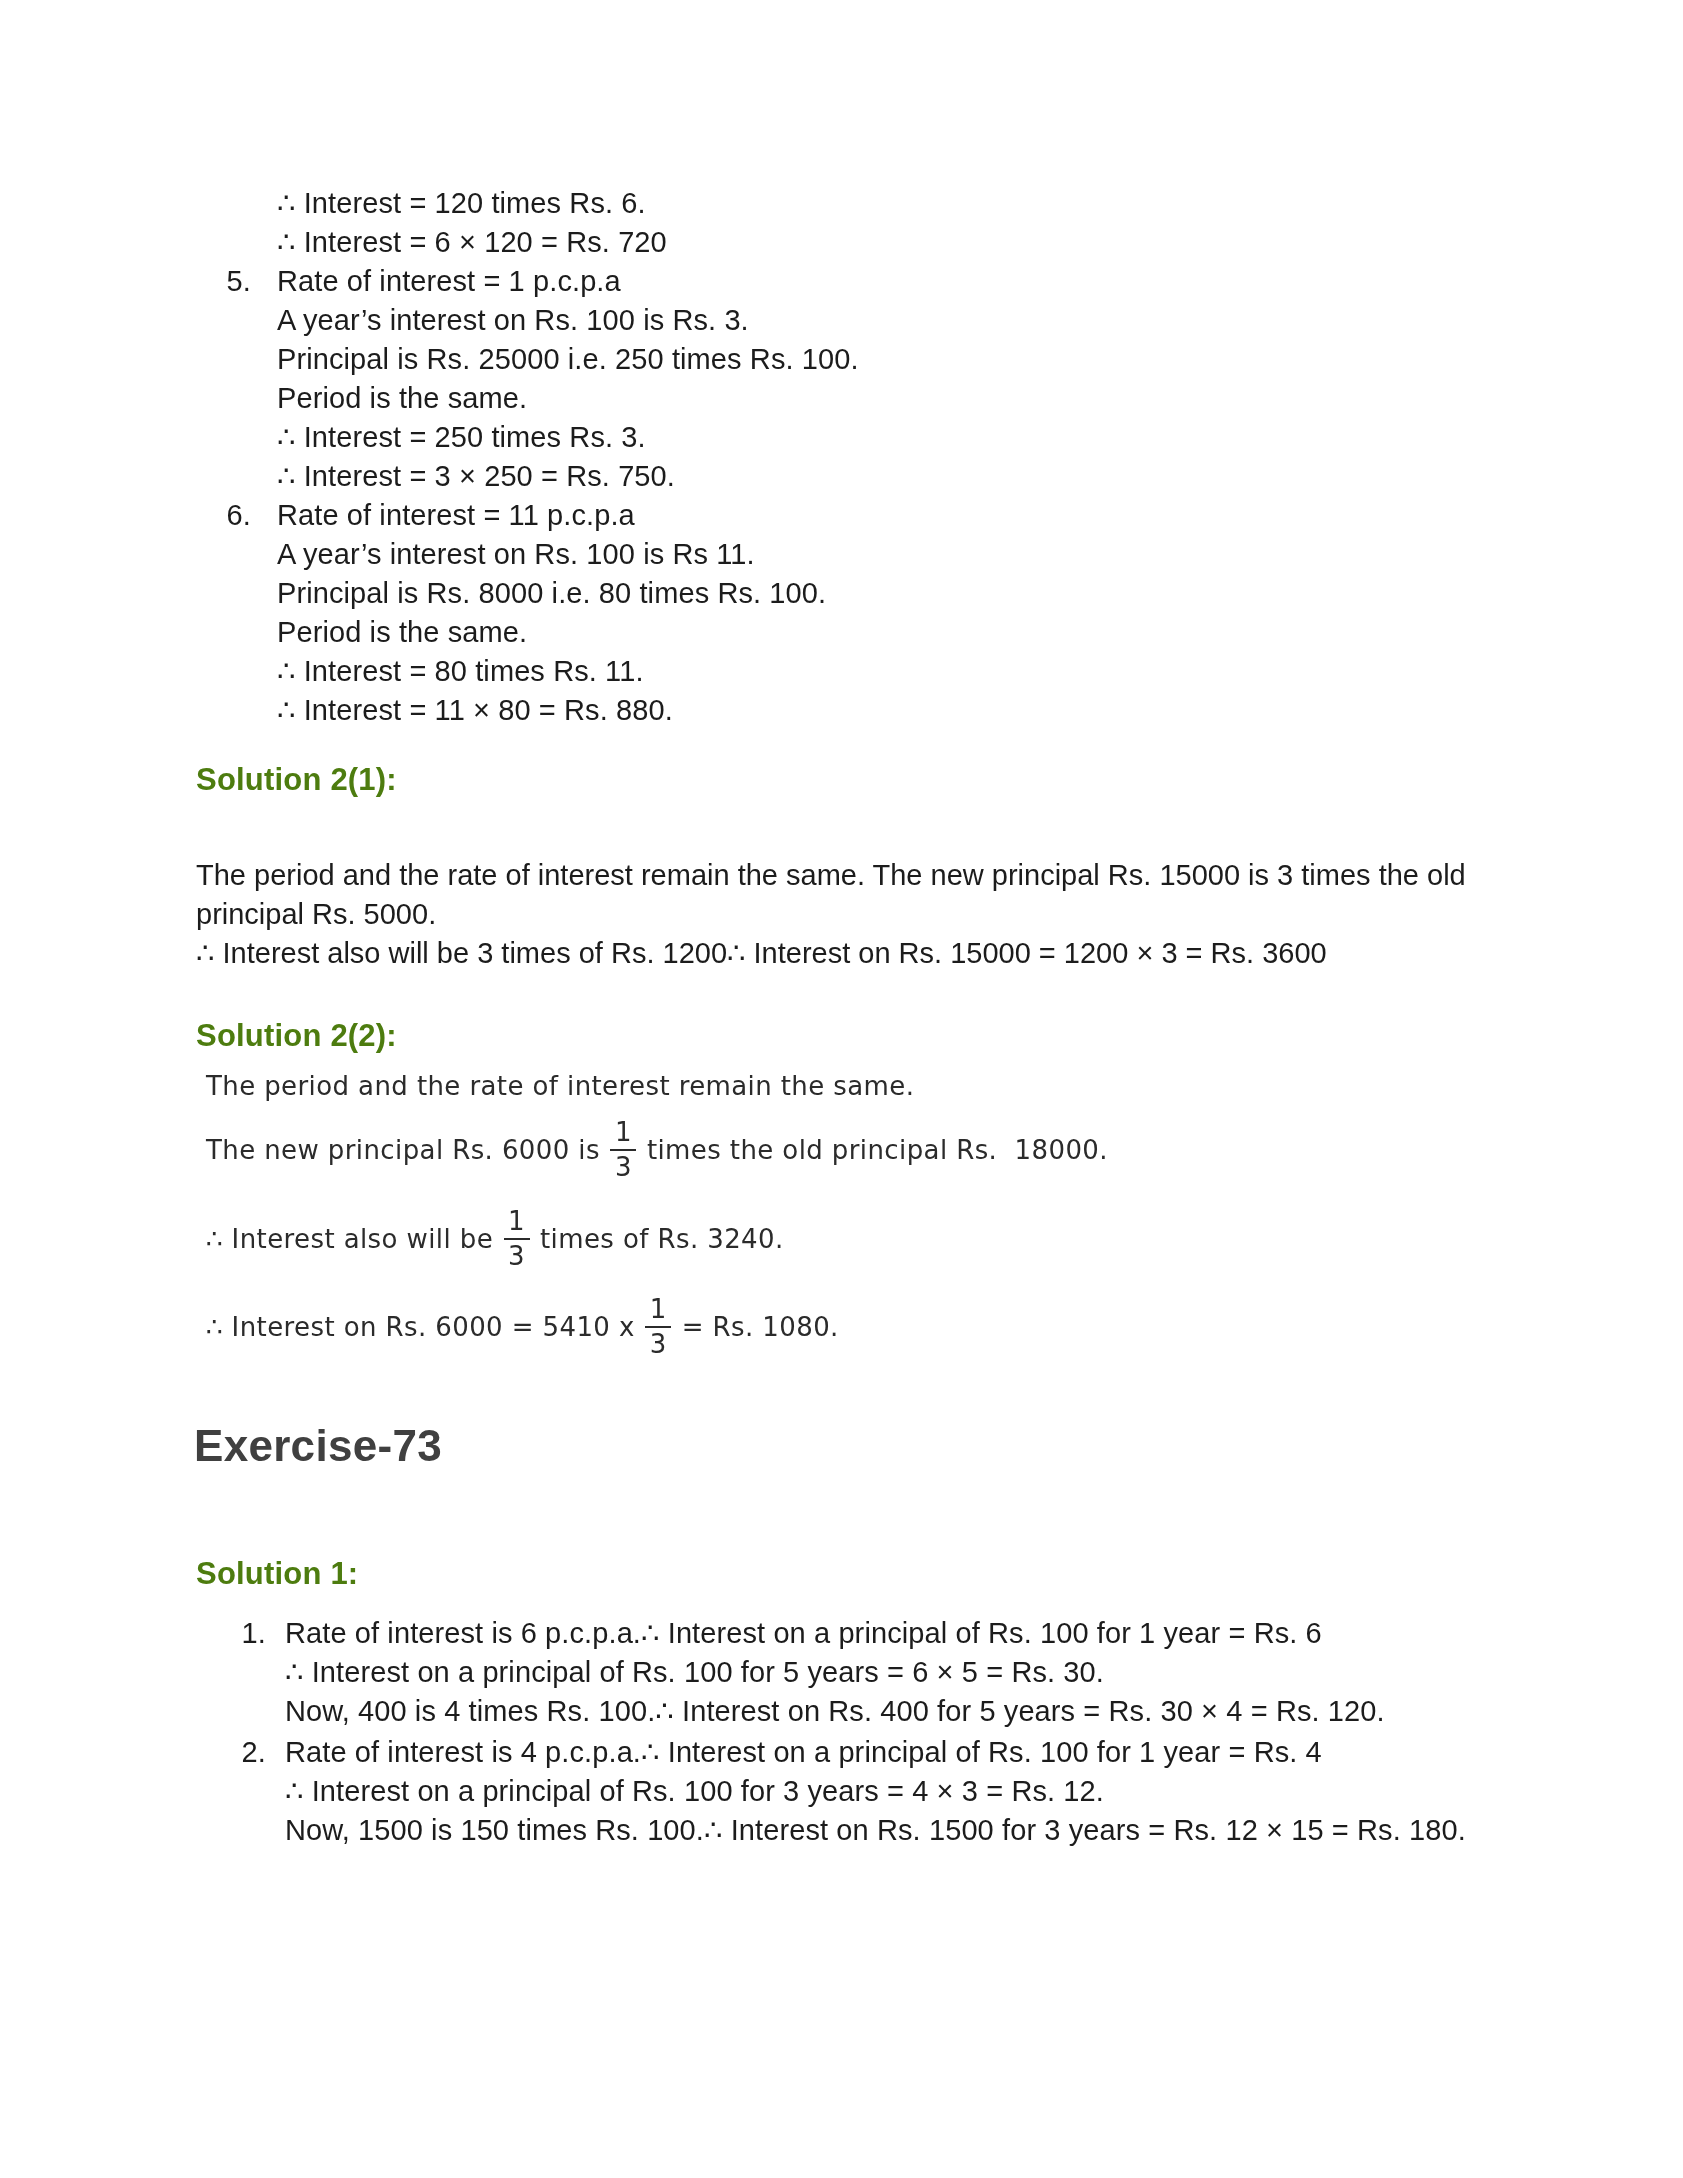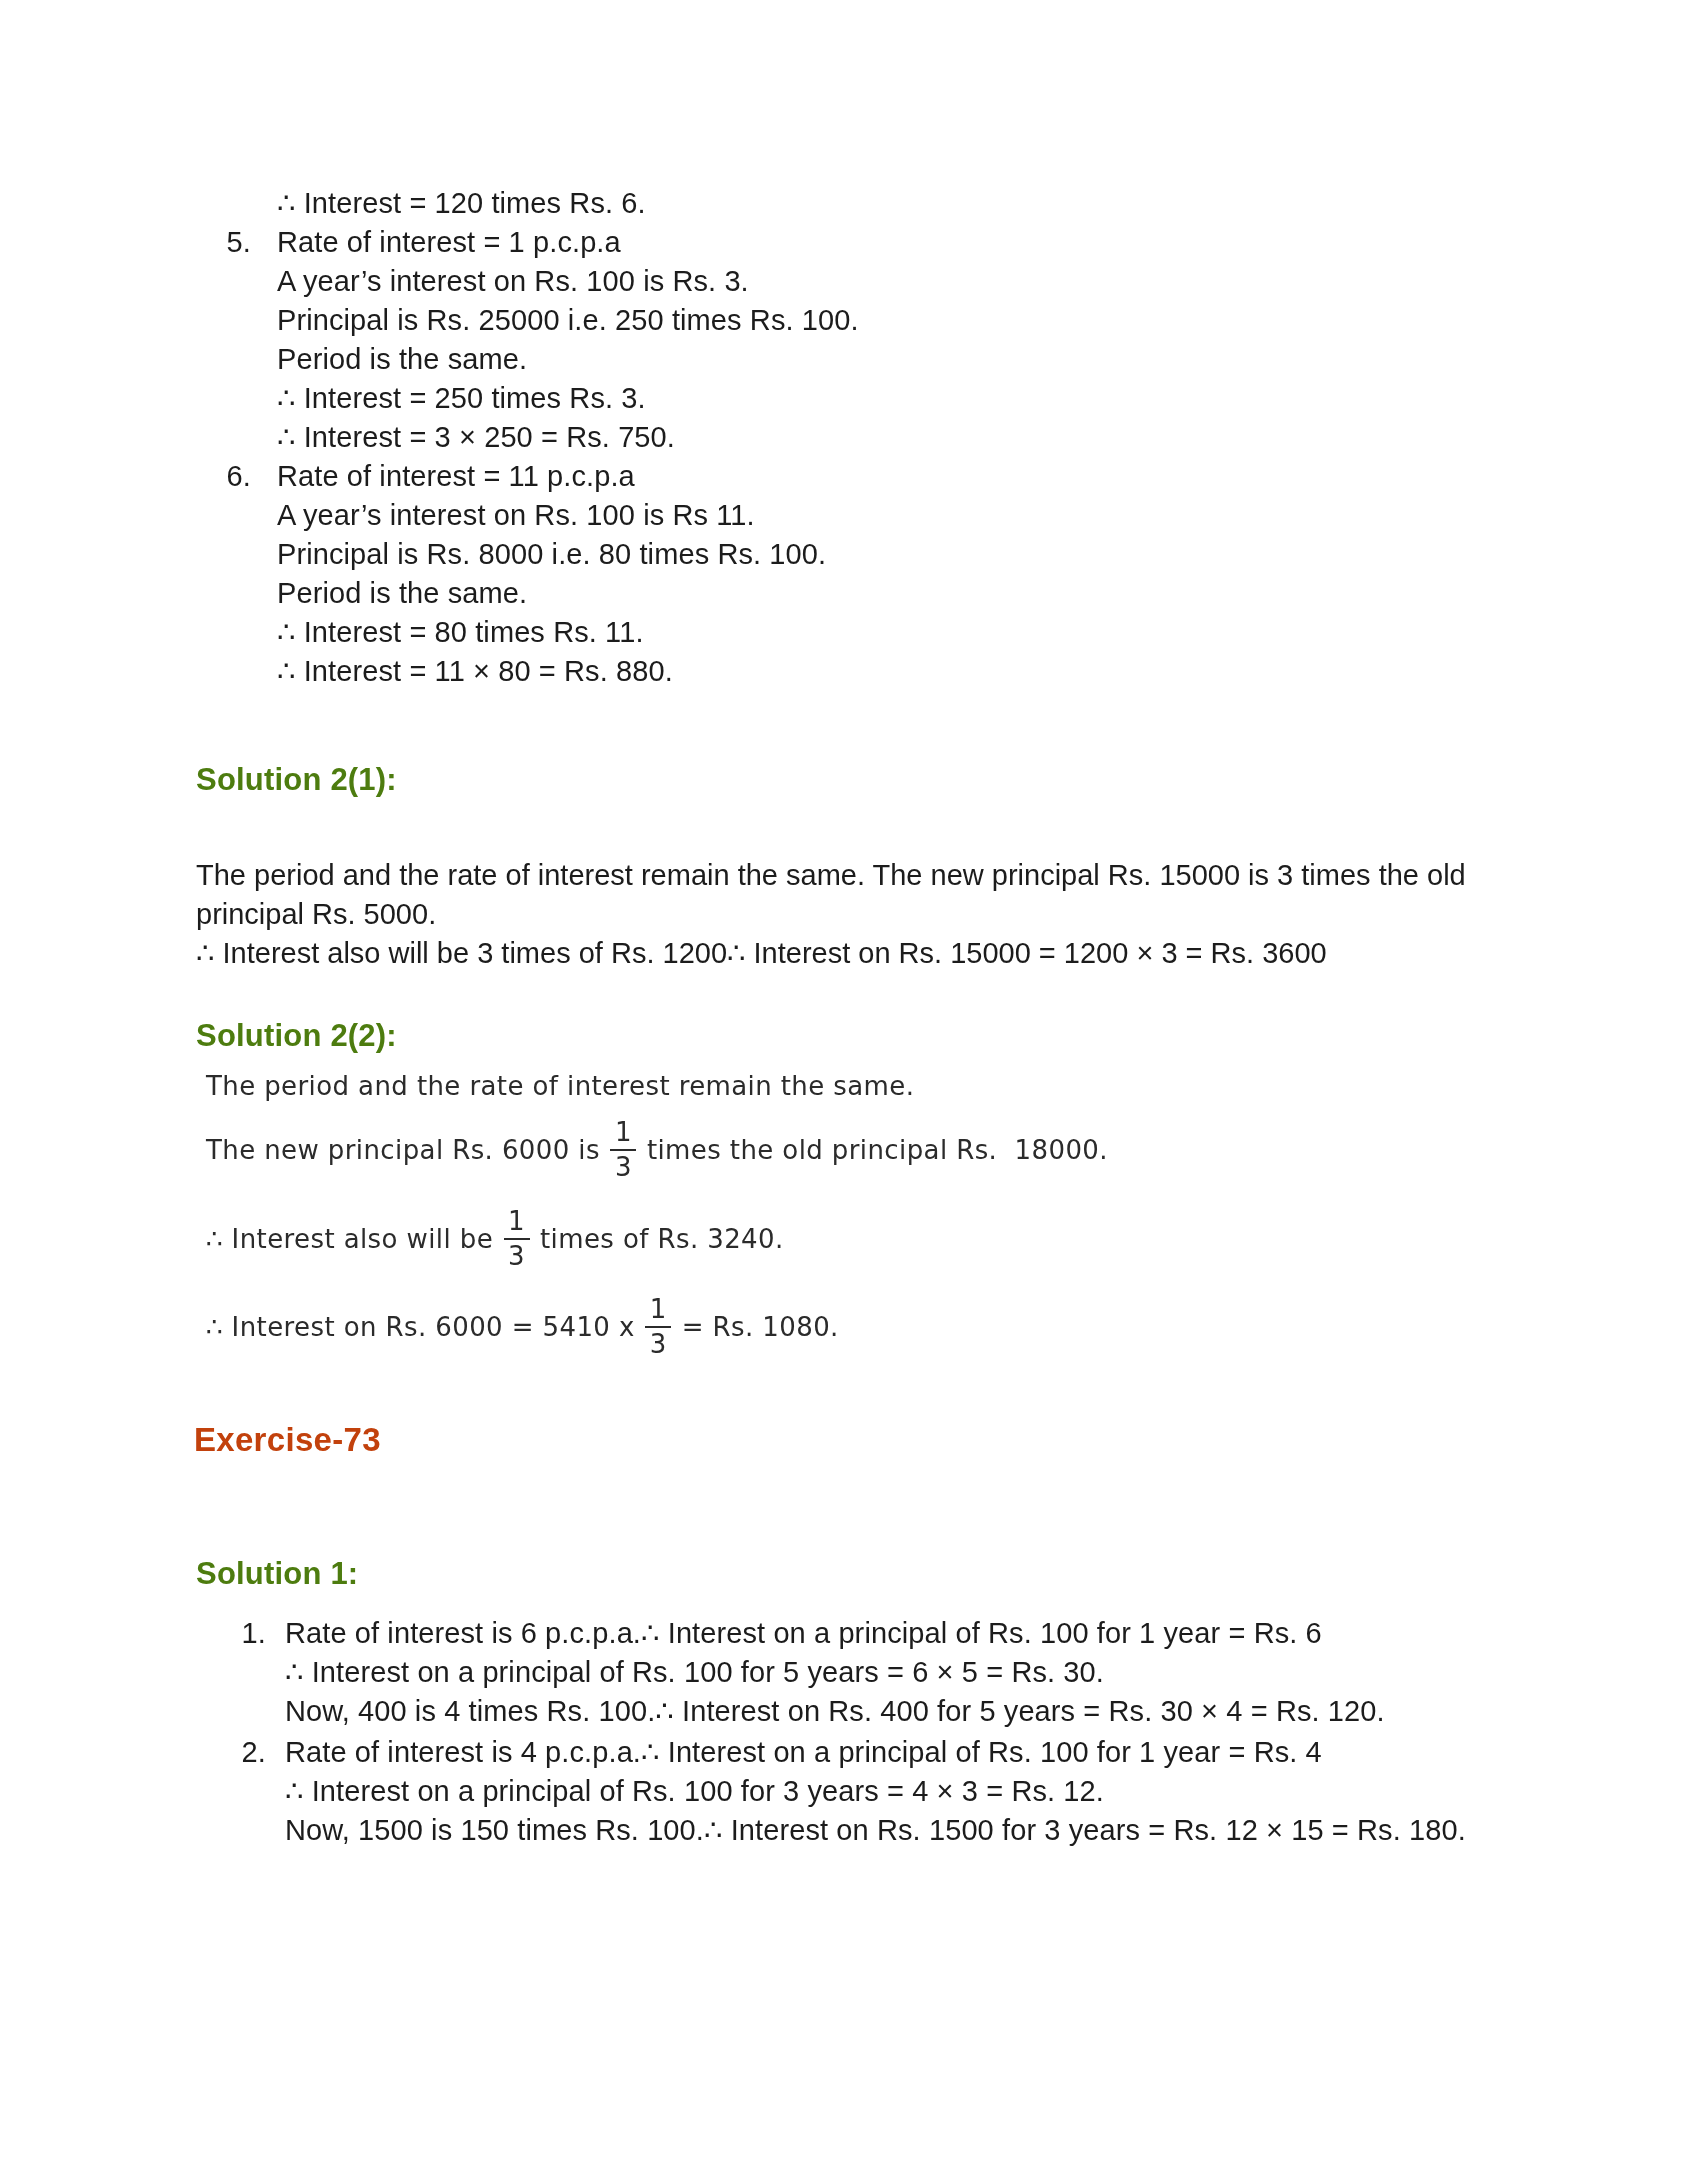--- a/index.html
+++ b/index.html
@@ -67,23 +67,23 @@
   
   .sol-head {
     position: absolute;
     font-size: 31px;
     font-weight: bold;
     color: #4d7c0f;
     letter-spacing: 0.2px;
   }
   .exercise-head {
     position: absolute;
-    font-size: 33px;
+    font-size: 44px;
     font-weight: bold;
-    color: #c2410c;
+    color: #404040;
     letter-spacing: 0.3px;
   }
 
   
   .para {
     position: absolute;
     font-size: 29px;
     line-height: 39px;
     color: #1c1c1c;
     width: 1287px;
@@ -157,20 +157,21 @@
 </style>
 </head>
 <body>
 
 <div class="page">
 
   <div class="top-block body-text">
 
     <div class="lead-lines">
       <span class="line">∴ Interest = 120 times Rs. 6.</span>
+      <span class="line">∴ Interest = 6 × 120 = Rs. 720</span>
     </div>
 
     <ol class="num-list">
       <li>
         <span class="marker">5.</span>
         <span class="sub">Rate of interest = 1 p.c.p.a</span>
         <span class="sub">A year’s interest on Rs. 100 is Rs. 3.</span>
         <span class="sub">Principal is Rs. 25000 i.e. 250 times Rs. 100.</span>
         <span class="sub">Period is the same.</span>
         <span class="sub">∴ Interest = 250 times Rs. 3.</span>

